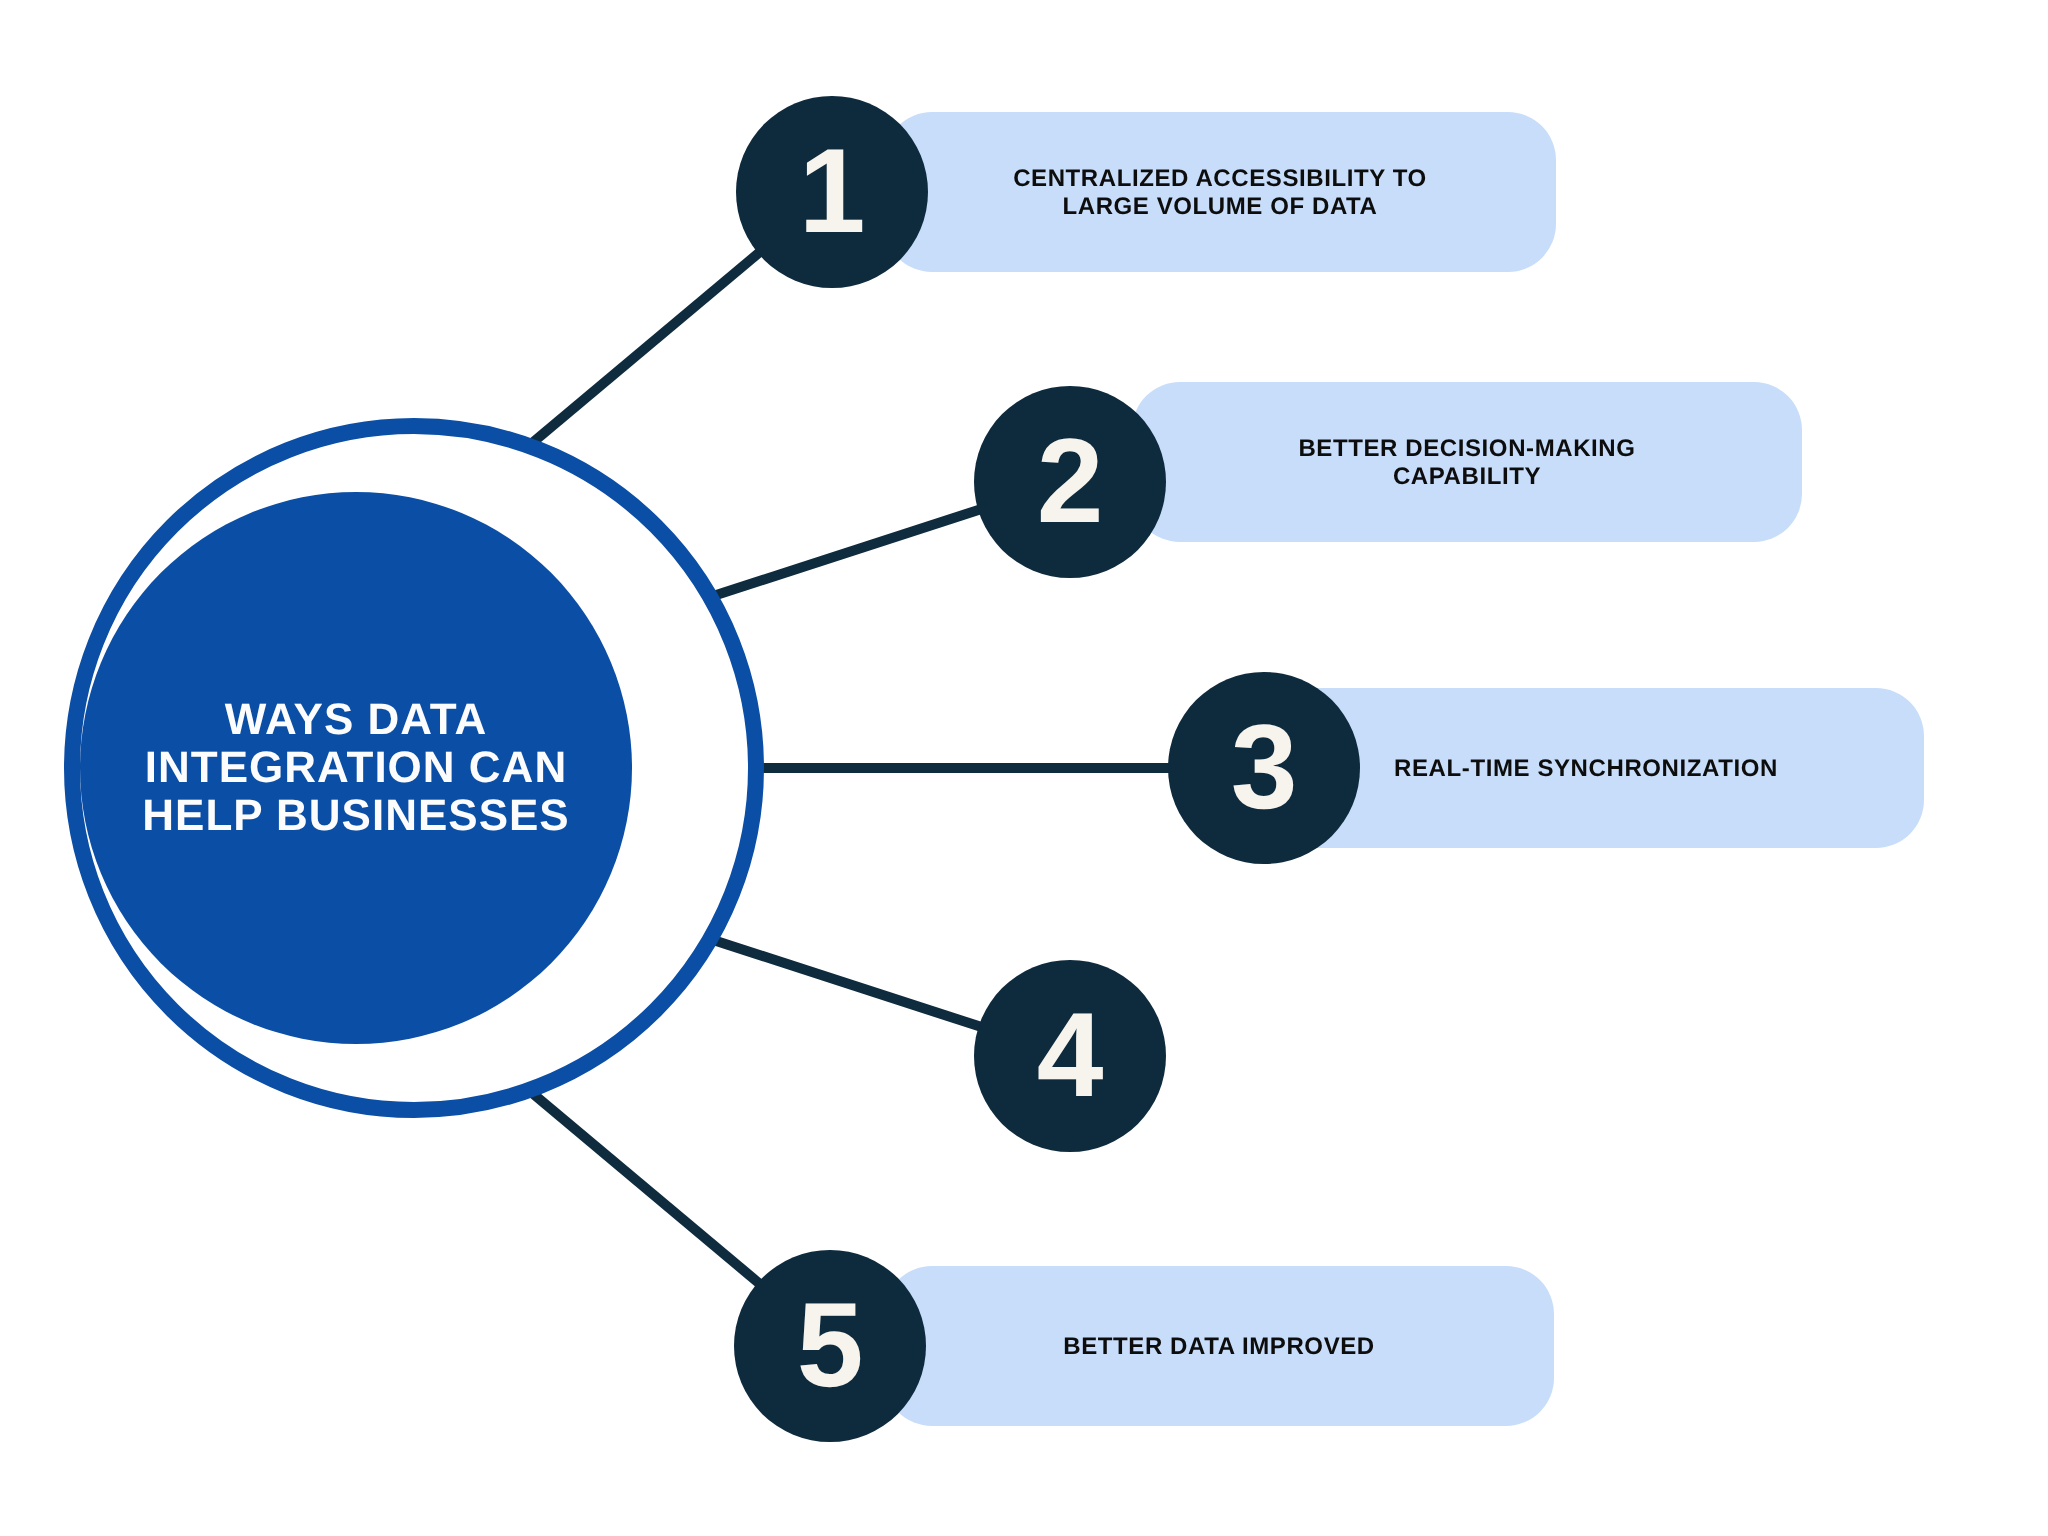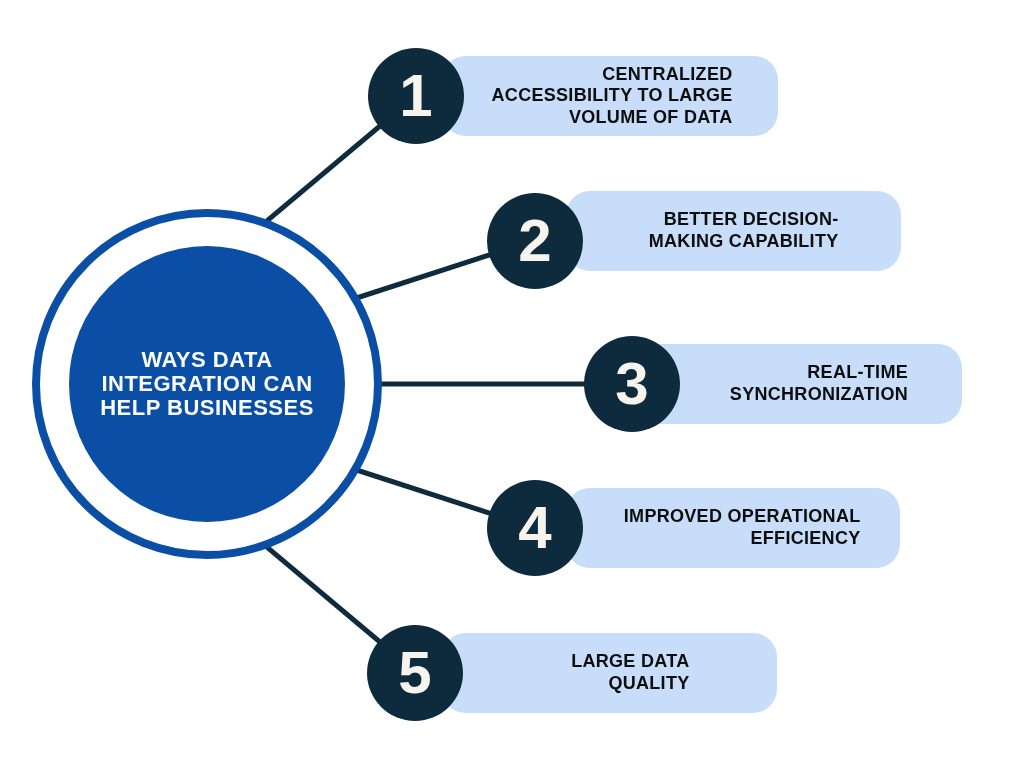--- a/index.html
+++ b/index.html
@@ -31,21 +31,21 @@
   }
   
   .hub{
     position:absolute;
     left:32px;top:209px;
     width:350px;height:350px;
     background:#fff;
     border:8px solid var(--hub-blue);
     border-radius:50%;
     z-index:2;
-    display:flex;align-items:center;justify-content:center;
+    display:flex;align-items:center;
   }
   .hub-inner{
     width:276px;height:276px;
     background:var(--hub-blue);
     border-radius:50%;
     display:flex;align-items:center;justify-content:center;
   }
   .hub-title{
     max-width:250px;
     text-align:center;
@@ -58,23 +58,23 @@
   
   .pill{
     position:absolute;
     height:80px;
     background:var(--pill-light-blue);
     border-radius:24px;
     z-index:2;
     display:flex;align-items:center;justify-content:center;
   }
   .pill-label{
-    text-align:right;
+    text-align:center;
     color:var(--label-text);
-    font-size:18px;
+    font-size:12px;
     font-weight:700;
     line-height:1.2;
     letter-spacing:0.3px;
   }
   .pill-1{left:442px;top:56px;width:336px;}
   .pill-2{left:566px;top:191px;width:335px;}
   .pill-3{left:624px;top:344px;width:338px;}
   .pill-4{left:566px;top:488px;width:334px;}
   .pill-5{left:442px;top:633px;width:335px;}
   .label-1{max-width:245px;}
@@ -136,27 +136,24 @@
     <span class="num">2</span>
   </div>
 
   <div class="pill pill-3">
     <div class="pill-label label-3">REAL-TIME SYNCHRONIZATION</div>
   </div>
   <div class="num-circle num-3">
     <span class="num">3</span>
   </div>
 
-  <div class="pill pill-4">
-    <div class="pill-label label-4">IMPROVED OPERATIONAL EFFICIENCY</div>
-  </div>
   <div class="num-circle num-4">
     <span class="num">4</span>
   </div>
 
   <div class="pill pill-5">
-    <div class="pill-label label-5">LARGE DATA QUALITY</div>
+    <div class="pill-label label-5">BETTER DATA IMPROVED</div>
   </div>
   <div class="num-circle num-5">
     <span class="num">5</span>
   </div>
 
 </div>
 
 </body></html>

